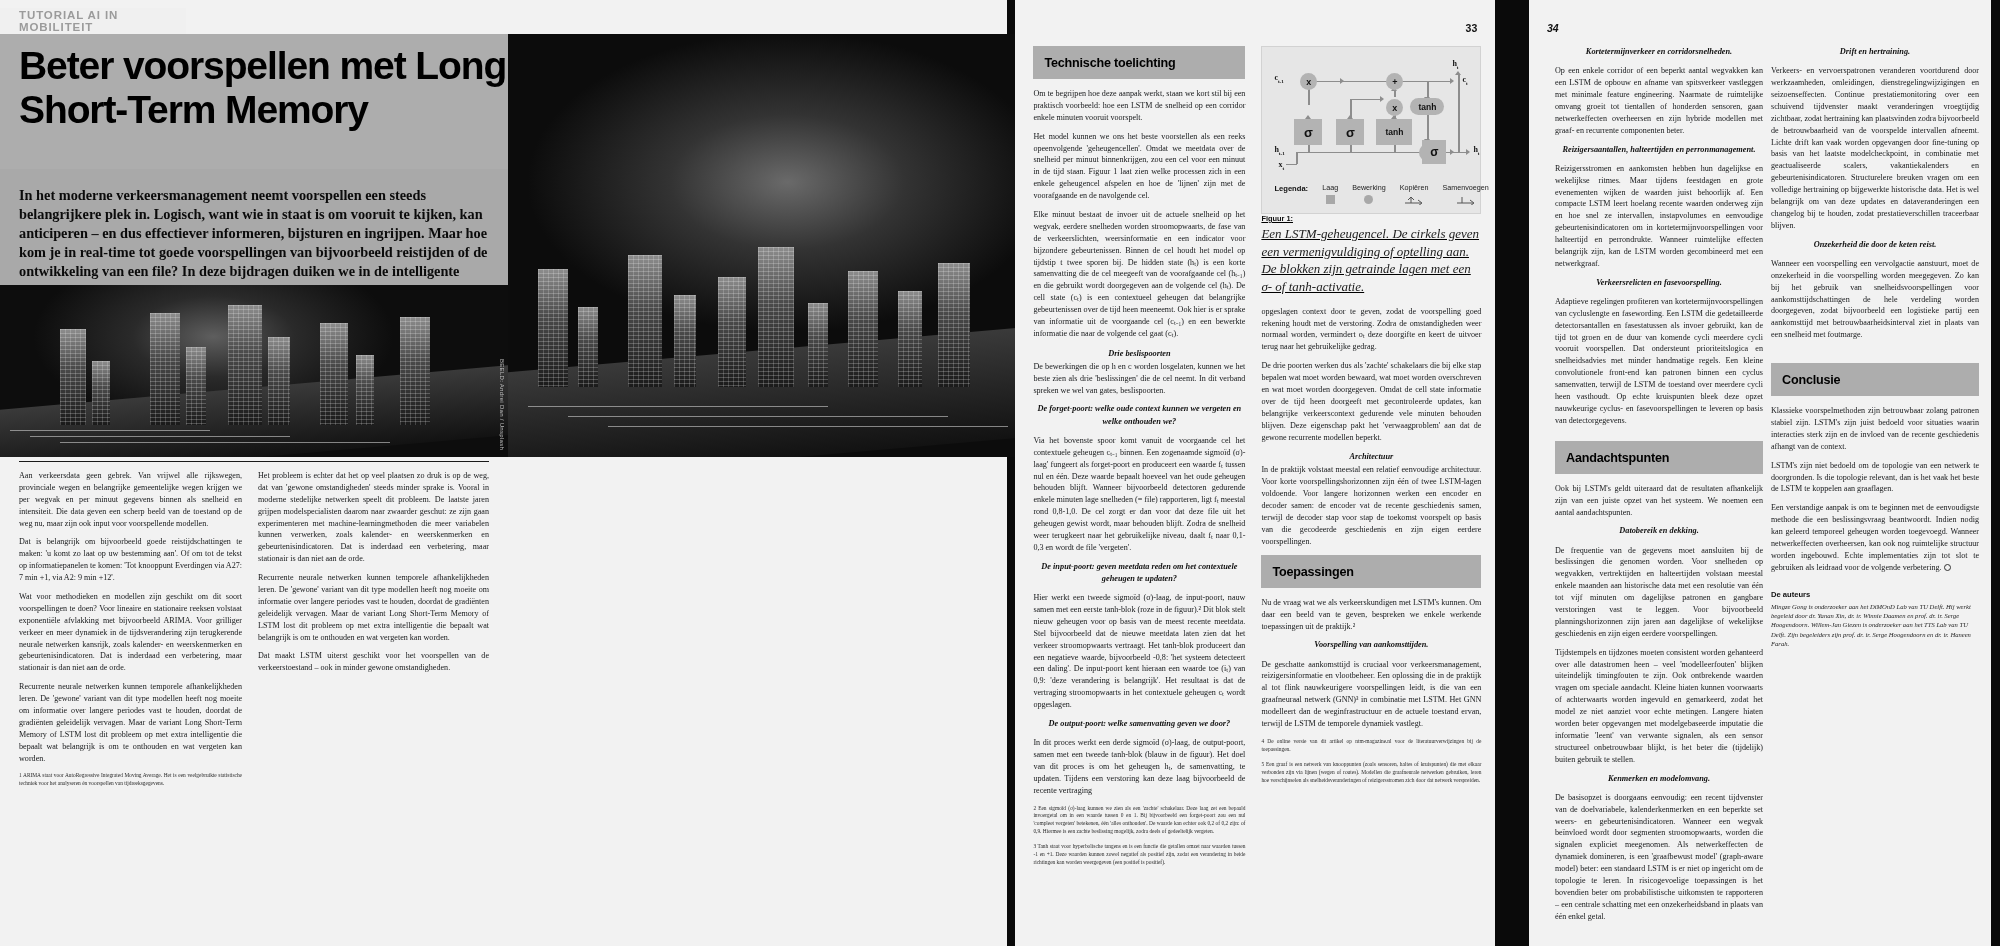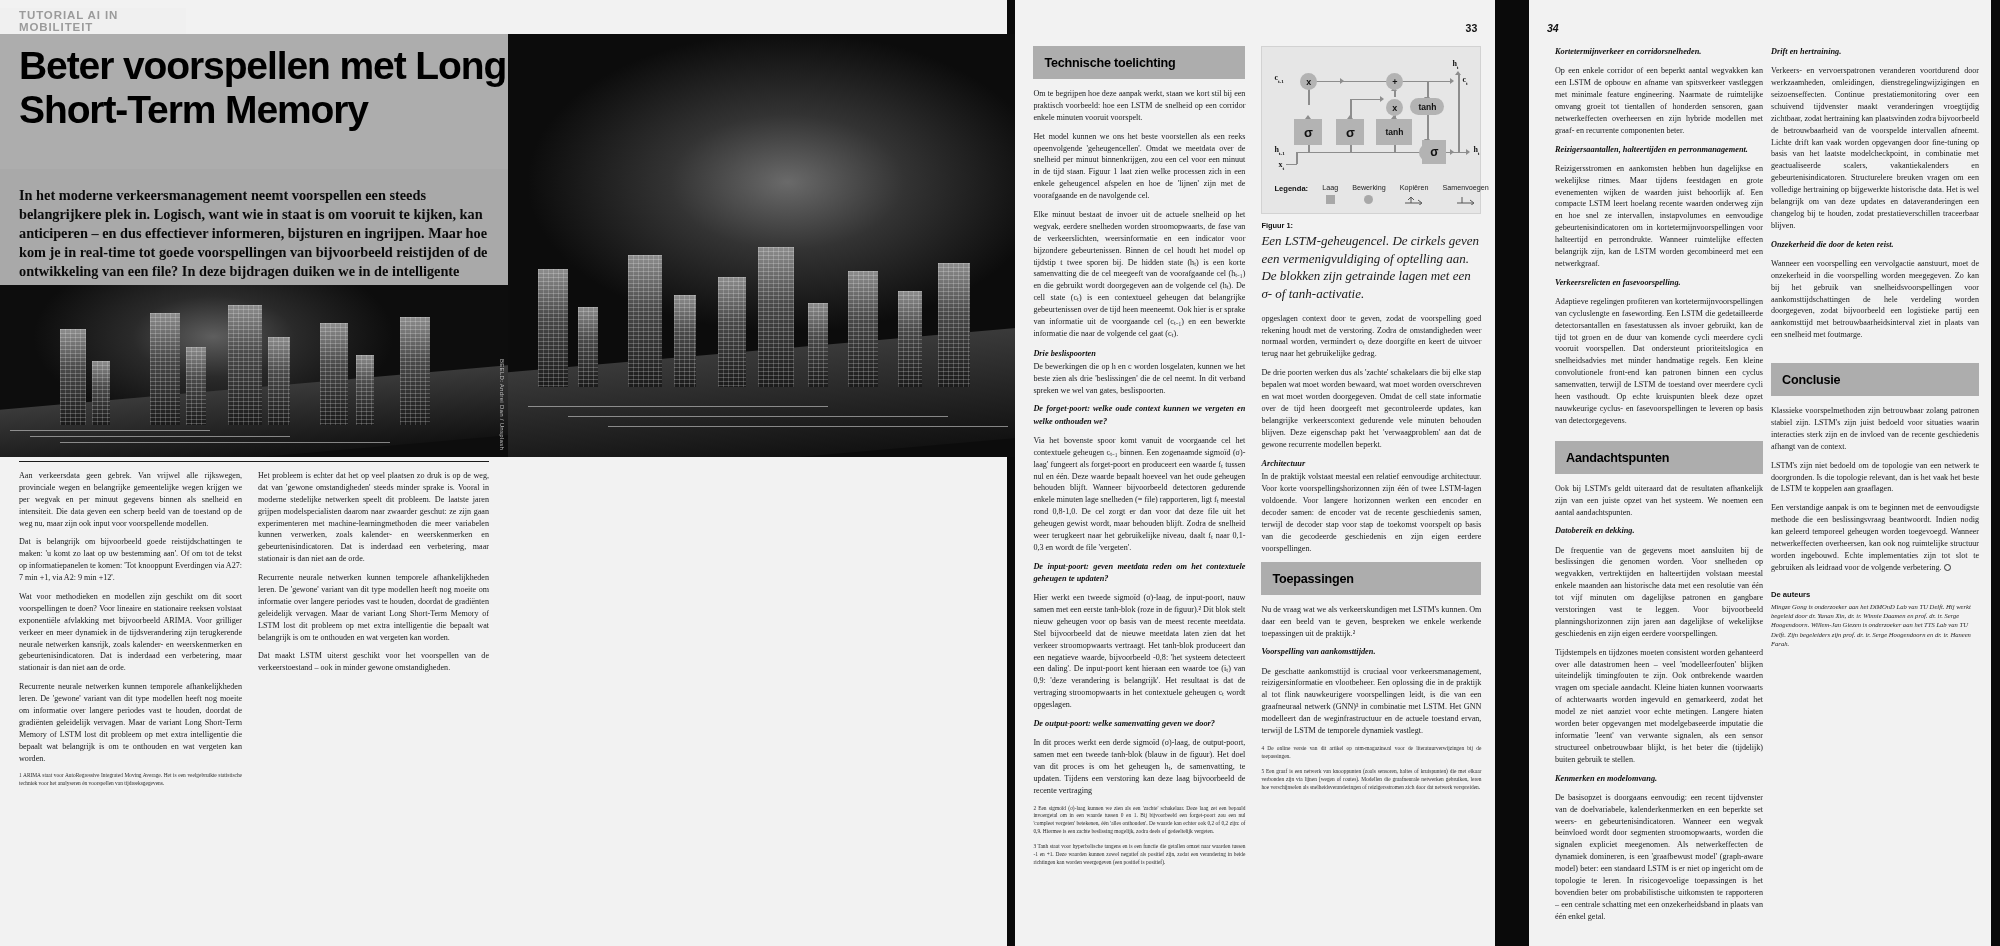--- a/index.html
+++ b/index.html
@@ -107,21 +107,21 @@
   }
   .sechead{
     background:#adadad;padding:7px 11px 8px 11px;margin:0 0 9px 0;
   }
   .sechead span{
     font-family:"Liberation Sans",sans-serif;font-weight:bold;
     font-size:12.6px;color:#000;letter-spacing:-.2px;
   }
   .subhead{
     font-family:"Liberation Serif",serif;font-weight:bold;font-style:italic;
-    font-size:8.3px;color:#111;margin:9px 0 3px 0;
+    font-size:8.3px;color:#111;margin:9px 0 3px 0;text-align:center;
   }
 
   
   .figbox{
     background:#e6e6e6;border:1px solid #d2d2d2;
     padding:10px 10px 6px 10px;position:relative;
   }
   .figcanvas{position:relative;width:100%;height:118px;}
   .n-rect{
     position:absolute;background:#b3b3b3;
@@ -156,21 +156,21 @@
     font-family:"Liberation Sans",sans-serif;font-weight:bold;font-size:7.6px;color:#111;
     padding-top:1px;
   }
   .legend-item{display:flex;flex-direction:column;align-items:center;gap:3px;}
   .legend-item .lbl{
     font-family:"Liberation Sans",sans-serif;font-size:7.2px;color:#222;
   }
   .sw-rect{width:9px;height:9px;background:#a8a8a8;}
   .sw-circ{width:9px;height:9px;border-radius:50%;background:#a8a8a8;}
   .sw-svg{display:block;}
-  .figcap{margin-top:7px;}
+  .figcap{text-decoration:underline;}
   .figcap .t{
     font-family:"Liberation Sans",sans-serif;font-weight:bold;font-size:7.4px;color:#111;
     display:block;margin-bottom:2px;
   }
   .figcap .c{
     font-family:"Liberation Serif",serif;font-style:italic;font-size:13px;line-height:1.36;color:#1b1b1b;display:block;
   }
   .authors .ti{
     font-family:"Liberation Sans",sans-serif;font-weight:bold;font-size:7.6px;color:#111;margin-bottom:3px;
   }

